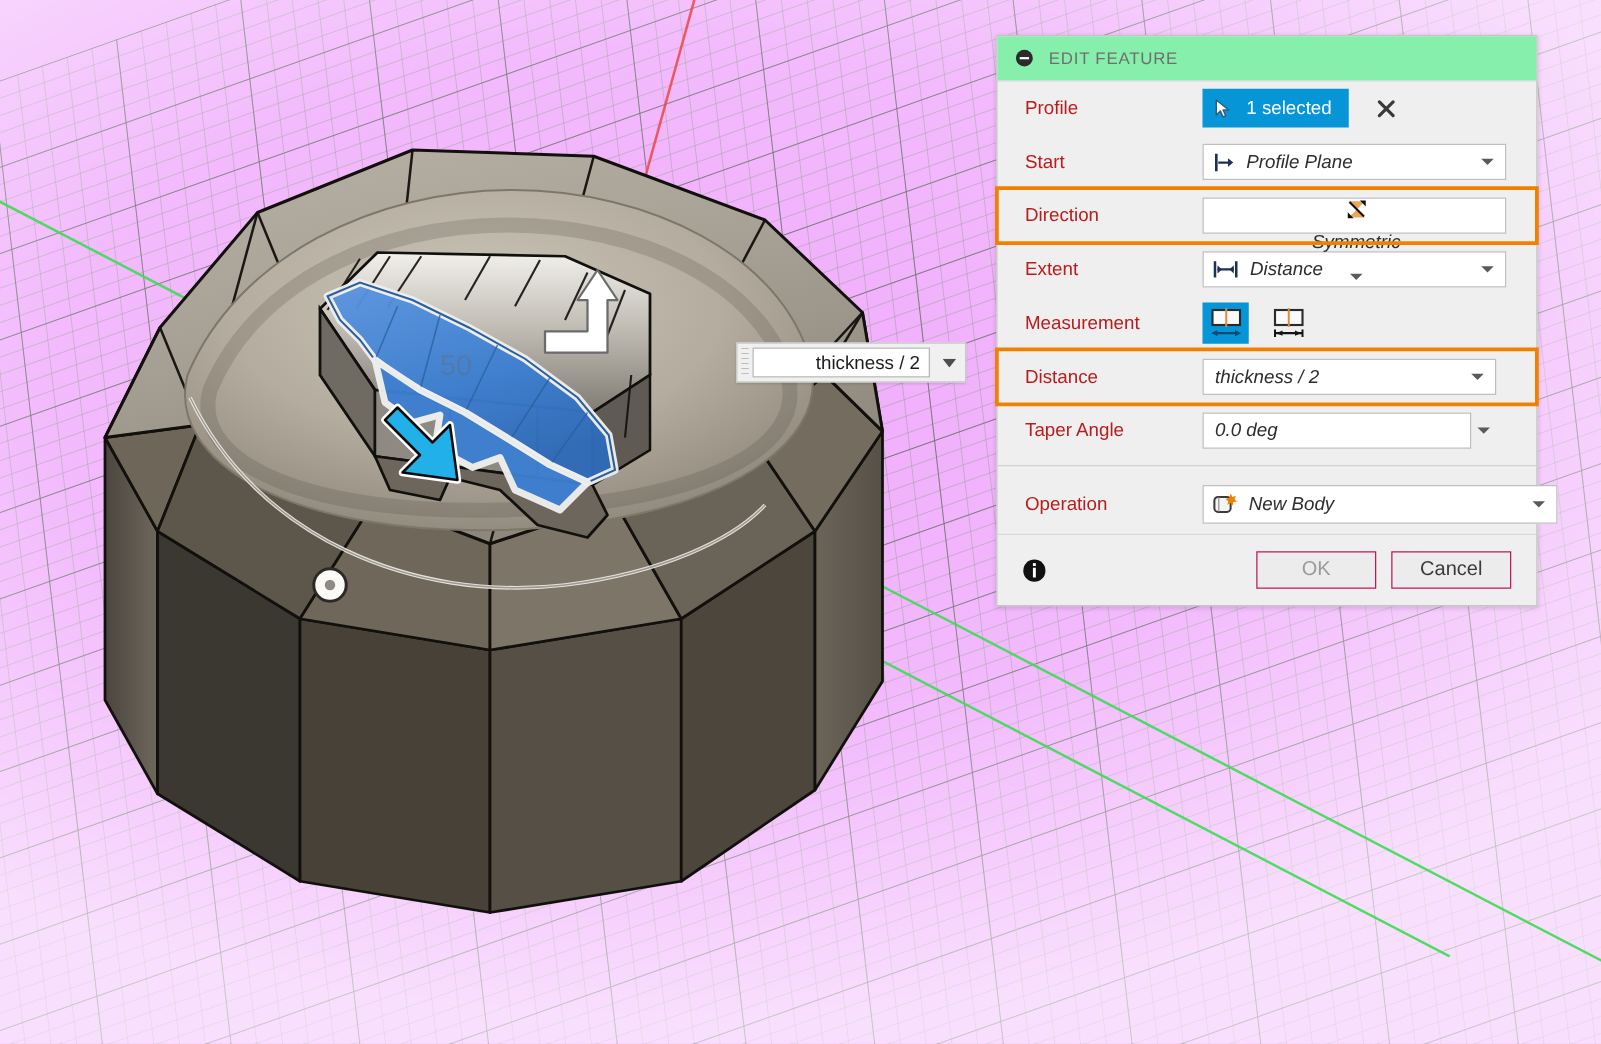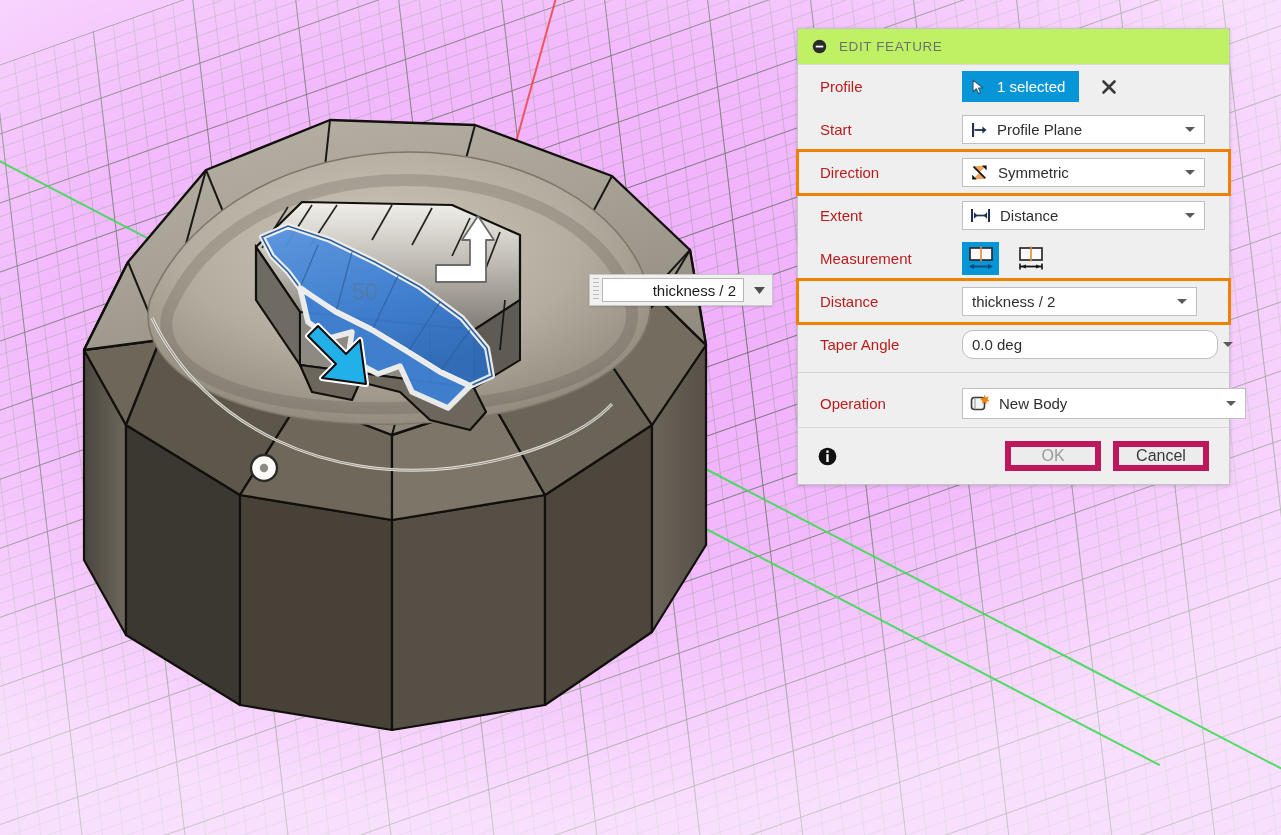--- a/index.html
+++ b/index.html
@@ -75,34 +75,34 @@
 
   
   #edit-feature-panel{
     position:absolute;left:797px;top:28px;width:431px;
     background:#efefef;border:1px solid #c4c4c4;
     box-shadow:0 1px 4px rgba(0,0,0,.16);
     font-size:14.5px;color:#3b3b3b;
   }
   #panel-header{
     height:35px;display:flex;align-items:center;gap:12px;padding:0 14px;
-    background:#bef264;border-bottom:1px solid #d8d8d8;
+    background:#86efac;border-bottom:1px solid #d8d8d8;
     letter-spacing:.6px;color:#6f6f6f;font-size:13.5px;
   }
   .row{
     display:flex;align-items:center;min-height:43px;padding:0 14px 0 22px;
     box-sizing:border-box;position:relative;
   }
   .row .lbl{width:142px;flex:0 0 142px;color:#b91c1c;font-size:15px;}
   .ctl{flex:1 1 auto;display:flex;align-items:center;}
   .field{
     height:29px;background:#fff;border:1px solid #bfbfbf;box-sizing:border-box;
     display:flex;align-items:center;gap:9px;padding:0 4px 0 7px;font-size:15px;color:#2e2e2e;
   }
-  .field .txt{flex:1 1 auto;white-space:nowrap;}
+  .field .txt{flex:1 1 auto;white-space:nowrap;font-style:italic;}
   .caret{
     width:20px;flex:0 0 20px;display:flex;align-items:center;justify-content:center;
   }
   .caret i{
     display:block;width:0;height:0;border-left:5px solid transparent;
     border-right:5px solid transparent;border-top:5px solid #5a5a5a;
   }
   .sel-chip{
     height:31px;background:#0696d7;color:#fff;display:flex;align-items:center;gap:12px;
     padding:0 14px 0 10px;font-size:15px;
@@ -115,21 +115,21 @@
     width:37px;height:33px;display:flex;align-items:center;justify-content:center;
     box-sizing:border-box;
   }
   .meas-btn.active{background:#0696d7;}
   .divider{height:1px;background:#d2d2d2;margin:6px 0;}
   #panel-footer{
     display:flex;align-items:center;height:56px;padding:0 20px;
     border-top:1px solid #d8d8d8;gap:0;
   }
   .btn{
-    height:30px;min-width:96px;border:6px solid #be185d;background:#ececec;
+    height:30px;min-width:96px;border:1px solid #be185d;background:#ececec;
     display:flex;align-items:center;justify-content:center;font-size:16px;
     box-sizing:border-box;
   }
   .btn.ok{color:#9a9a9a;margin-left:auto;}
   .btn.cancel{color:#3a3a3a;margin-left:12px;}
   .ico{display:flex;align-items:center;justify-content:center;flex:0 0 auto;}
 </style>
 </head>
 <body>
 
@@ -344,21 +344,21 @@
         <span class="caret">
             <i></i>
           </span>
       </div>
     </div>
   </div>
 
   <div class="row hl">
     <div class="lbl">Direction</div>
     <div class="ctl">
-      <div class="field" style="width:243px;">
+      <div class="field" style="width:243px;flex-direction:column;">
         <span class="ico">
           <svg width="19" height="17" viewBox="0 0 19 17">
             <polygon points="3,2 16,15 3,15 16,2" fill="#f0a04b" opacity=".95"></polygon>
             <path d="M3.6,2.6 L15.2,14.2" stroke="#111" stroke-width="1.7"></path>
             <polygon points="16.6,1.4 16.6,6.2 11.9,1.4" fill="#111"></polygon>
             <polygon points="2.2,15.6 2.2,10.8 6.9,15.6" fill="#111"></polygon>
           </svg>
         </span>
         <span class="txt">Symmetric</span>
         <span class="caret">
@@ -422,21 +422,21 @@
         <span class="caret">
             <i></i>
           </span>
       </div>
     </div>
   </div>
 
   <div class="row">
     <div class="lbl">Taper Angle</div>
     <div class="ctl">
-      <div class="field" style="width:256px;padding-left:9px;border-radius:11px;">
+      <div class="field" style="width:215px;padding-left:9px;">
         <span class="txt">0.0 deg</span>
       </div>
       <span class="caret">
           <i></i>
         </span>
     </div>
   </div>
 
   <div class="divider"></div>
 

